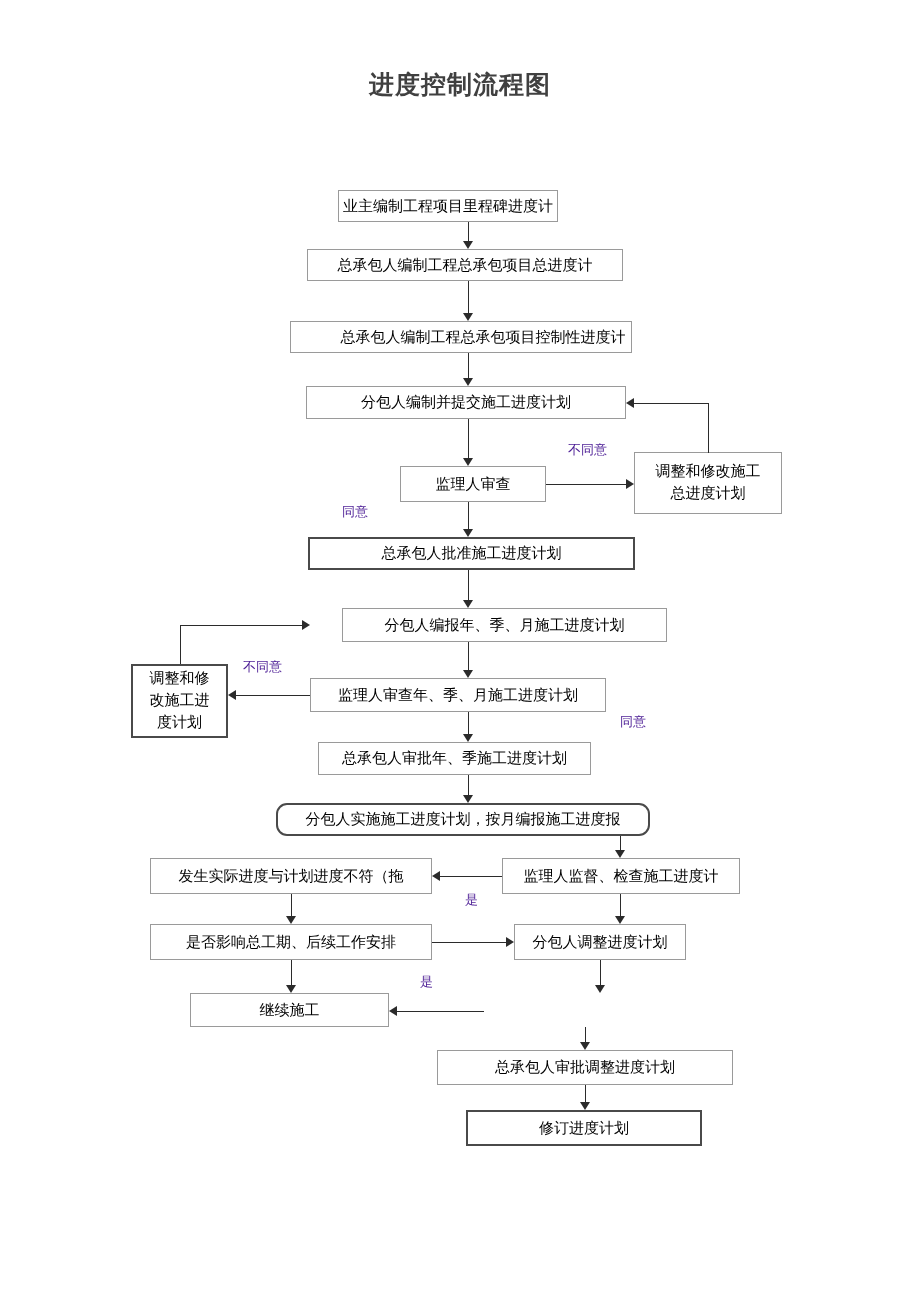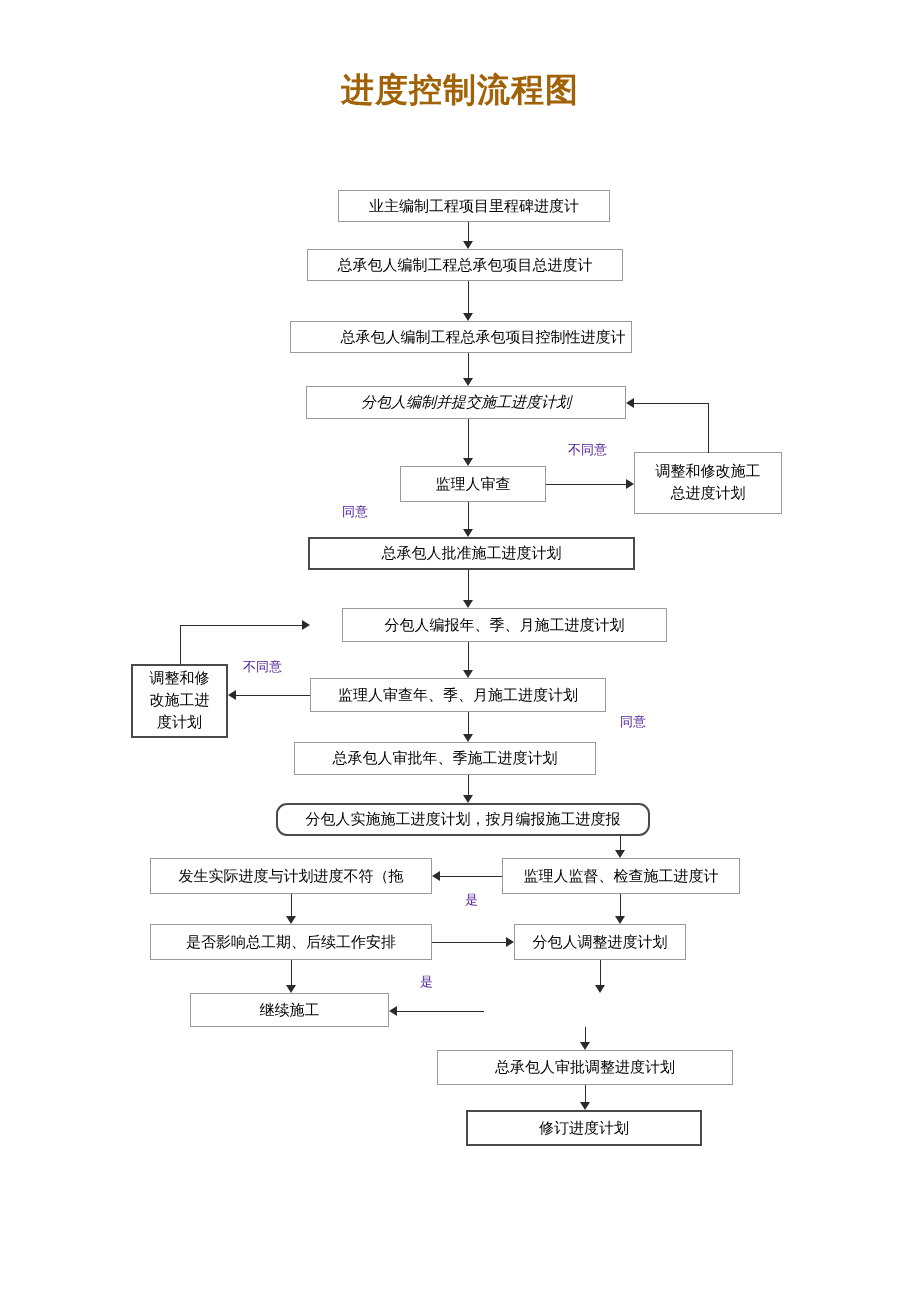--- a/index.html
+++ b/index.html
@@ -17,24 +17,24 @@
     height: 1301px;
     background: #ffffff;
     overflow: hidden;
   }
   #page-title {
     position: absolute;
     left: 0;
     top: 68px;
     width: 920px;
     text-align: center;
-    font-size: 33px;
+    font-size: 25px;
     font-weight: 600;
     letter-spacing: 1px;
-    color: #a16207;
+    color: #404040;
   }
   .node {
     position: absolute;
     box-sizing: border-box;
     background: #ffffff;
     border: 1px solid #9a9a9a;
     display: flex;
     align-items: center;
     justify-content: center;
     text-align: center;
@@ -88,33 +88,33 @@
     border-left: 8px solid #2b2b2b;
   }
 </style>
 </head>
 <body>
 
 <div id="page">
 
   <div id="page-title">进度控制流程图</div>
 
-  <div class="node" style="left:338px; top:190px; width:272px; height:32px;">
+  <div class="node" style="left:338px; top:190px; width:220px; height:32px;">
     <span>业主编制工程项目里程碑进度计</span>
   </div>
 
   <div class="node" style="left:307px; top:249px; width:316px; height:32px;">
     <span>总承包人编制工程总承包项目总进度计</span>
   </div>
 
   <div class="node" style="left:290px; top:321px; width:342px; height:32px;padding-left:48px;">
     <span>总承包人编制工程总承包项目控制性进度计</span>
   </div>
 
-  <div class="node" style="left:306px; top:386px; width:320px; height:33px;font-style:italic;">
+  <div class="node" style="left:306px; top:386px; width:320px; height:33px;">
     <span>分包人编制并提交施工进度计划</span>
   </div>
 
   <div class="node" style="left:400px; top:466px; width:146px; height:36px;">
     <span>监理人审查</span>
   </div>
 
   <div class="node multiline" style="left:634px; top:452px; width:148px; height:62px; white-space:pre-line;">
     <span>调整和修改施工
 总进度计划</span>
@@ -131,21 +131,21 @@
   <div class="node strong multiline" style="left:131px; top:664px; width:97px; height:74px; white-space:pre-line;">
     <span>调整和修
 改施工进
 度计划</span>
   </div>
 
   <div class="node" style="left:310px; top:678px; width:296px; height:34px;">
     <span>监理人审查年、季、月施工进度计划</span>
   </div>
 
-  <div class="node" style="left:294px; top:742px; width:302px; height:33px;">
+  <div class="node" style="left:318px; top:742px; width:273px; height:33px;">
     <span>总承包人审批年、季施工进度计划</span>
   </div>
 
   <div class="node strong" style="left:276px; top:803px; width:374px; height:33px;border-radius:11px;">
     <span>分包人实施施工进度计划，按月编报施工进度报</span>
   </div>
 
   <div class="node" style="left:150px; top:858px; width:282px; height:36px;">
     <span>发生实际进度与计划进度不符（拖</span>
   </div>

